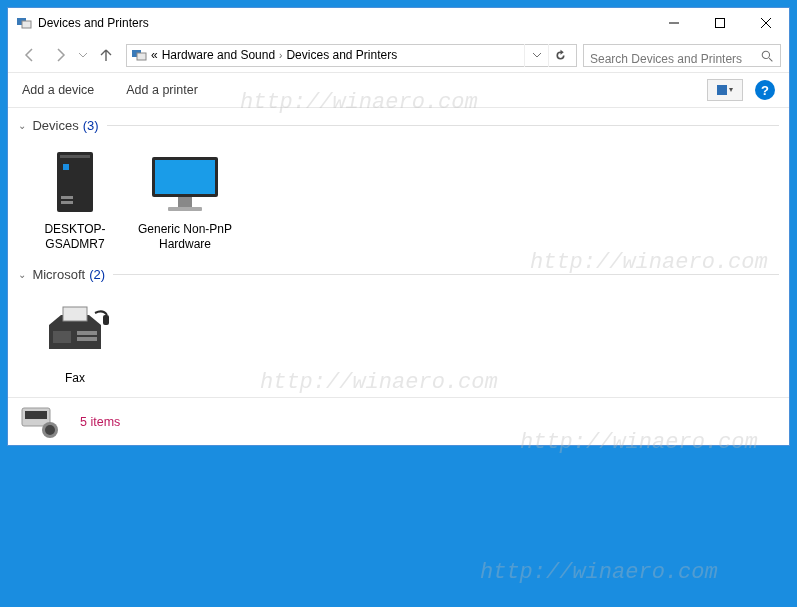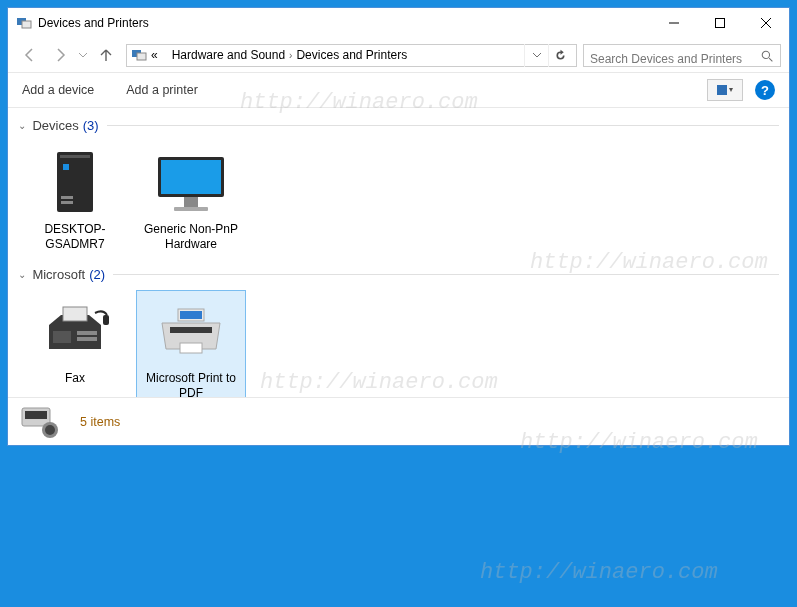--- a/index.html
+++ b/index.html
@@ -24,26 +24,26 @@
 .toolbar { height: 36px; border-top: 1px solid #e8e8e8; border-bottom: 1px solid #e8e8e8; display: flex; align-items: center; padding: 12px 14px; font-size: 12.5px; }
 .toolbar .tb-action { color: #3c3c3c; margin-right: 32px; cursor: default; }
 .toolbar .spacer { flex: 1; }
 .view-btn { width: 36px; height: 22px; border: 1px solid #cccccc; background: #f5f5f5; display: flex; align-items: center; justify-content: center; margin-right: 12px; }
 .help-btn { width: 20px; height: 20px; background: #0078d7; color: #fff; border-radius: 50%; display: flex; align-items: center; justify-content: center; font-size: 13px; font-weight: bold; }
 .content { flex: 1; overflow: auto; padding: 6px 4px; }
 .group-header { display: flex; align-items: center; padding: 4px 6px; font-size: 13px; color: #003399; }
 .group-header .gh-chev { margin-right: 6px; color: #707070; font-size: 10px; }
 .group-header .gh-name { color: #404040; }
 .group-header .gh-line { flex: 1; height: 1px; background: #e0e0e0; margin-left: 8px; }
-.items { display: flex; flex-wrap: wrap; padding: 4px 8px; gap: 6px; }
+.items { display: flex; flex-wrap: wrap; padding: 4px 8px; }
 .item { width: 110px; display: flex; flex-direction: column; align-items: center; padding: 6px 2px; font-size: 12px; text-align: center; border: 1px solid transparent; }
 .item.selected { border: 1px solid #7abdf0; background: #dbeefc; }
 .item .icon-wrap { width: 80px; height: 70px; display: flex; align-items: center; justify-content: center; margin-bottom: 4px; }
 .item .label { line-height: 1.25; color: #000; word-wrap: break-word; max-width: 100%; }
-.statusbar { height: 48px; border-top: 1px solid #e8e8e8; display: flex; align-items: center; padding: 0 12px; font-size: 12.5px; color: #a16207; }
+.statusbar { height: 48px; border-top: 1px solid #e8e8e8; display: flex; align-items: center; padding: 0 12px; font-size: 12.5px; color: #be185d; }
 .statusbar .st-icon { width: 44px; height: 36px; margin-right: 16px; }
 .watermark { position: absolute; font-size: 22px; color: #b8b8b8; opacity: 0.35; pointer-events: none; font-style: italic; font-family: Liberation Mono, monospace; }
 </style>
 </head>
 <body>
 
 <div class="window">
 
   <div class="titlebar">
     <span class="title-icon">
@@ -96,21 +96,21 @@
       </div>
 
     <div class="breadcrumb">
       <span class="bc-icon">
         <svg viewBox="0 0 16 16">
             <rect x="1" y="3" width="9" height="7" fill="#3a7ab8"></rect>
             <rect x="6" y="6" width="9" height="7" fill="#e8e8e8" stroke="#888"></rect>
           </svg>
       </span>
       <span>«</span>
-      <span style="margin-left:14px">Hardware and Sound</span>
+      <span style="margin-left:4px">Hardware and Sound</span>
       <span class="bc-sep">›</span>
       <span>Devices and Printers</span>
       <div class="refresh-btn" style="margin-left:auto">
         <svg width="8" height="8" viewBox="0 0 8 8">
             <path d="M0 2 L4 6 L8 2" fill="none" stroke="#707070" stroke-width="1"></path>
           </svg>
       </div>
       <div class="refresh-btn">
         <svg width="13" height="13" viewBox="0 0 16 16">
             <path d="M13 8 A5 5 0 1 1 8 3 L8 1 L12 4 L8 7 L8 5 A3 3 0 1 0 11 8" fill="#505050"></path>
@@ -190,32 +190,20 @@
               <rect x="22" y="2" width="24" height="14" fill="#e8e8e8" stroke="#888"></rect>
               <rect x="12" y="26" width="18" height="12" fill="#555"></rect>
               <rect x="36" y="26" width="20" height="4" fill="#888"></rect>
               <rect x="36" y="32" width="20" height="4" fill="#888"></rect>
               <path d="M54 8 Q 62 4 66 10" fill="none" stroke="#2a2a2a" stroke-width="2"></path>
               <rect x="62" y="10" width="6" height="10" rx="2" fill="#2a2a2a"></rect>
             </svg>
         </div>
         <div class="label">Fax</div>
       </div>
-      <div class="item selected">
-        <div class="icon-wrap">
-          <svg width="70" height="50" viewBox="0 0 70 50">
-              <rect x="22" y="2" width="26" height="12" fill="#e8e8e8" stroke="#aaa"></rect>
-              <rect x="24" y="4" width="22" height="8" fill="#2e7bd0"></rect>
-              <path d="M6 16 L64 16 L60 42 L10 42 Z" fill="#d8d8d8" stroke="#aaa"></path>
-              <rect x="14" y="20" width="42" height="6" fill="#3a3a3a"></rect>
-              <rect x="24" y="36" width="22" height="10" fill="#fff" stroke="#aaa"></rect>
-            </svg>
-        </div>
-        <div class="label">Microsoft Print to PDF</div>
-      </div>
     </div>
 
   </div>
 
   <div class="statusbar">
     <span class="st-icon">
       <svg width="44" height="36" viewBox="0 0 44 36">
           <rect x="2" y="4" width="28" height="18" rx="2" fill="#d0d0d0" stroke="#999"></rect>
           <rect x="5" y="7" width="22" height="8" fill="#3a3a3a"></rect>
           <circle cx="30" cy="26" r="8" fill="#888"></circle>

